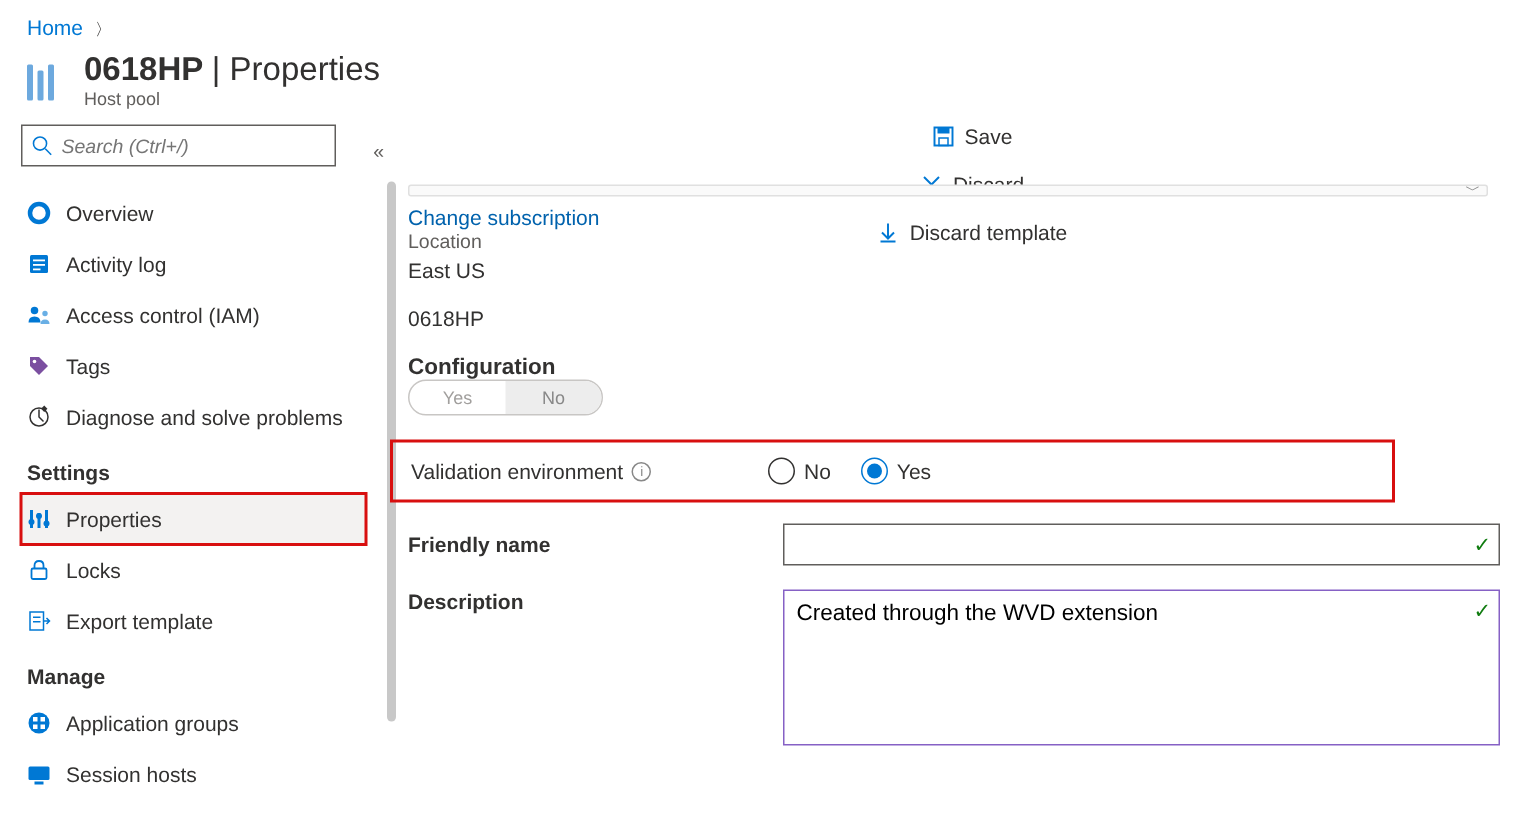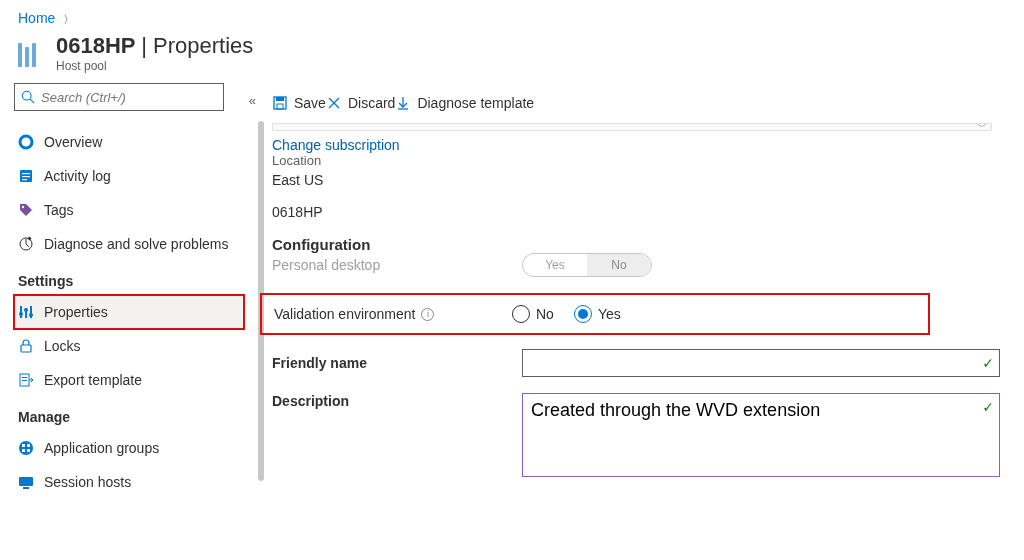--- a/index.html
+++ b/index.html
@@ -21,21 +21,21 @@
   .collapse { position: absolute; right: 4px; top: 10px; color: #605e5c; font-size: 13px; cursor:pointer;}
   .search { width: 210px; height: 28px; border: 1px solid #605e5c; display: flex; align-items: center; padding: 12px 6px; margin-bottom: 14px; }
   .search svg { flex-shrink: 0; }
   .search input { border: none; outline: none; width: 100%; margin-left: 6px; font-size: 13px; font-style: italic; color: #605e5c; }
   .nav-item { display: flex; align-items: center; height: 34px; padding-left: 4px; cursor: pointer; width: 230px; }
   .nav-item.selected { background: #f3f2f1; outline: 2px solid #d80f0f; outline-offset: -1px; }
   .nav-icon { width: 16px; height: 16px; margin-right: 10px; display: inline-flex; align-items:center; justify-content:center; }
   .nav-label { font-size: 14px; color: #323130; }
   .nav-section { font-size: 14px; font-weight: 700; margin: 12px 0 6px 4px; }
   .main { flex: 1; position: relative; }
-  .toolbar { display: flex; align-items: center; height: 40px; padding-left: 12px; gap: 0; }
+  .toolbar { display: flex; align-items: center; height: 40px; padding-left: 12px; gap: 16px; flex-direction: column; }
   .toolbar .tb { display: flex; align-items: center; gap: 6px; cursor: pointer; font-size: 14px; }
   .tb svg { flex-shrink:0; }
   .content { padding: 0 24px 0 12px; }
   .thin-bar { height:8px; background:#fafafa; border:1px solid #e0e0e0; border-radius:2px; margin-bottom:6px; margin-right:8px; position:relative; display:flex; align-items:center; justify-content:flex-end; padding-right:4px; color:#888; font-size:10px;}
   .link { color:#0062ad; font-size:14px; display:inline-block; }
   .field-label { font-size:13px; color:#605e5c; margin-bottom:4px; }
   .field-value { font-size:14px; color:#323130; margin-bottom:16px; }
   .section-h { font-weight:600; font-size:15px; margin-bottom:0; }
   .row { display:flex; align-items:center; margin-bottom:16px; }
   .row-label { width:250px; font-size:14px; color:#323130; display:flex; align-items:center; gap:6px;}
@@ -48,21 +48,21 @@
   .radio { display:flex; align-items:center; gap:6px; cursor:pointer; }
   .r-circle { width:18px; height:18px; border:1px solid #323130; border-radius:50%; display:flex; align-items:center; justify-content:center; }
   .r-circle.on { border-color:#0078d4; }
   .r-dot { width:10px; height:10px; background:#0078d4; border-radius:50%; }
   .highlight-box { border:2px solid #d80f0f; padding:10px 12px; margin-left:-12px; margin-right:-4px; margin-bottom:14px; width:670px; display:flex; align-items:center;}
   .text-input { height:28px; border:1px solid #605e5c; width:100%; padding:0 26px 0 8px; font-size:14px; outline:none; }
   .text-input.ok { border-color:#605e5c; }
   .input-wrap { position:relative; }
   .input-check { position:absolute; right:6px; top:50%; transform:translateY(-50%); color:#107c10; }
   .textarea-wrap { position:relative; }
-  .textarea { border:1px solid #8661c5; width:100%; height:84px; padding:6px 26px 6px 8px; font-size:18px; outline:none; resize:none; font-family:inherit;}
+  .textarea { border:1px solid #8661c5; width:100%; height:104px; padding:6px 26px 6px 8px; font-size:15px; outline:none; resize:none; font-family:inherit;}
   .ta-check { position:absolute; right:6px; top:6px; color:#107c10; }
   .info-icon { width:13px; height:13px; border:1px solid #888; border-radius:50%; display:inline-flex; align-items:center; justify-content:center; font-size:9px; color:#888; cursor:help;}
   .left-scroll-track{ position:absolute; right:-4px; top:38px; width:6px; height:470px;}
   .left-scroll-thumb{ background:#c8c8c8; width:6px; height:360px; border-radius:3px;}
 </style>
 </head>
 <body>
 
 <div class="breadcrumb">
   <a href="#">Home</a>
@@ -107,20 +107,31 @@
             <rect x="4" y="5" width="8" height="1.2" fill="#fff"></rect>
             <rect x="4" y="8" width="8" height="1.2" fill="#fff"></rect>
             <rect x="4" y="11" width="5" height="1.2" fill="#fff"></rect>
           </svg>
         </span>
       <span class="nav-label">Activity log</span>
     </div>
     <div class="nav-item">
       <span class="nav-icon">
           <svg width="16" height="16">
+            <circle cx="5" cy="5" r="2.5" fill="#0078d4"></circle>
+            <path d="M1 13 Q1 9 5 9 Q9 9 9 13" fill="#0078d4"></path>
+            <circle cx="12" cy="7" r="1.8" fill="#69afe5"></circle>
+            <path d="M9 14 Q9 11 12 11 Q15 11 15 14" fill="#69afe5"></path>
+          </svg>
+        </span>
+      <span class="nav-label">Access control (IAM)</span>
+    </div>
+    <div class="nav-item">
+      <span class="nav-icon">
+          <svg width="16" height="16">
             <path d="M2 2 L8 2 L14 8 L8 14 L2 8 Z" fill="#7b4fa0"></path>
             <circle cx="5" cy="5" r="1.2" fill="#fff"></circle>
           </svg>
         </span>
       <span class="nav-label">Tags</span>
     </div>
     <div class="nav-item">
       <span class="nav-icon">
           <svg width="16" height="16">
             <circle cx="8" cy="8" r="6" fill="none" stroke="#323130" stroke-width="1"></circle>
@@ -212,39 +223,38 @@
             <line x1="13" y1="3" x2="3" y2="13" stroke="#0078d4" stroke-width="1.3"></line>
           </svg>
         <span>Discard</span>
       </div>
       <div class="tb">
         <svg width="16" height="16">
             <line x1="8" y1="2" x2="8" y2="11" stroke="#0078d4" stroke-width="1.3"></line>
             <path d="M4 8 L8 12 L12 8" fill="none" stroke="#0078d4" stroke-width="1.3"></path>
             <line x1="3" y1="14" x2="13" y2="14" stroke="#0078d4" stroke-width="1.3"></line>
           </svg>
-        <span>Diagnose template</span>
+        <span>Discard template</span>
       </div>
     </div>
 
     <div class="content">
       <div class="thin-bar">
           <span>﹀</span>
         </div>
       <a href="#" class="link">Change subscription</a>
 
       <div class="field-label">Location</div>
       <div class="field-value">East US</div>
 
       <div class="field-value">0618HP</div>
 
       <div class="section-h">Configuration</div>
 
       <div class="row">
-        <div class="row-label muted">Personal desktop</div>
         <div class="row-ctrl">
           <div class="pill">
             <span>Yes</span>
             <span class="sel">No</span>
           </div>
         </div>
       </div>
 
       <div class="highlight-box">
         <div class="row-label" style="width:238px">

